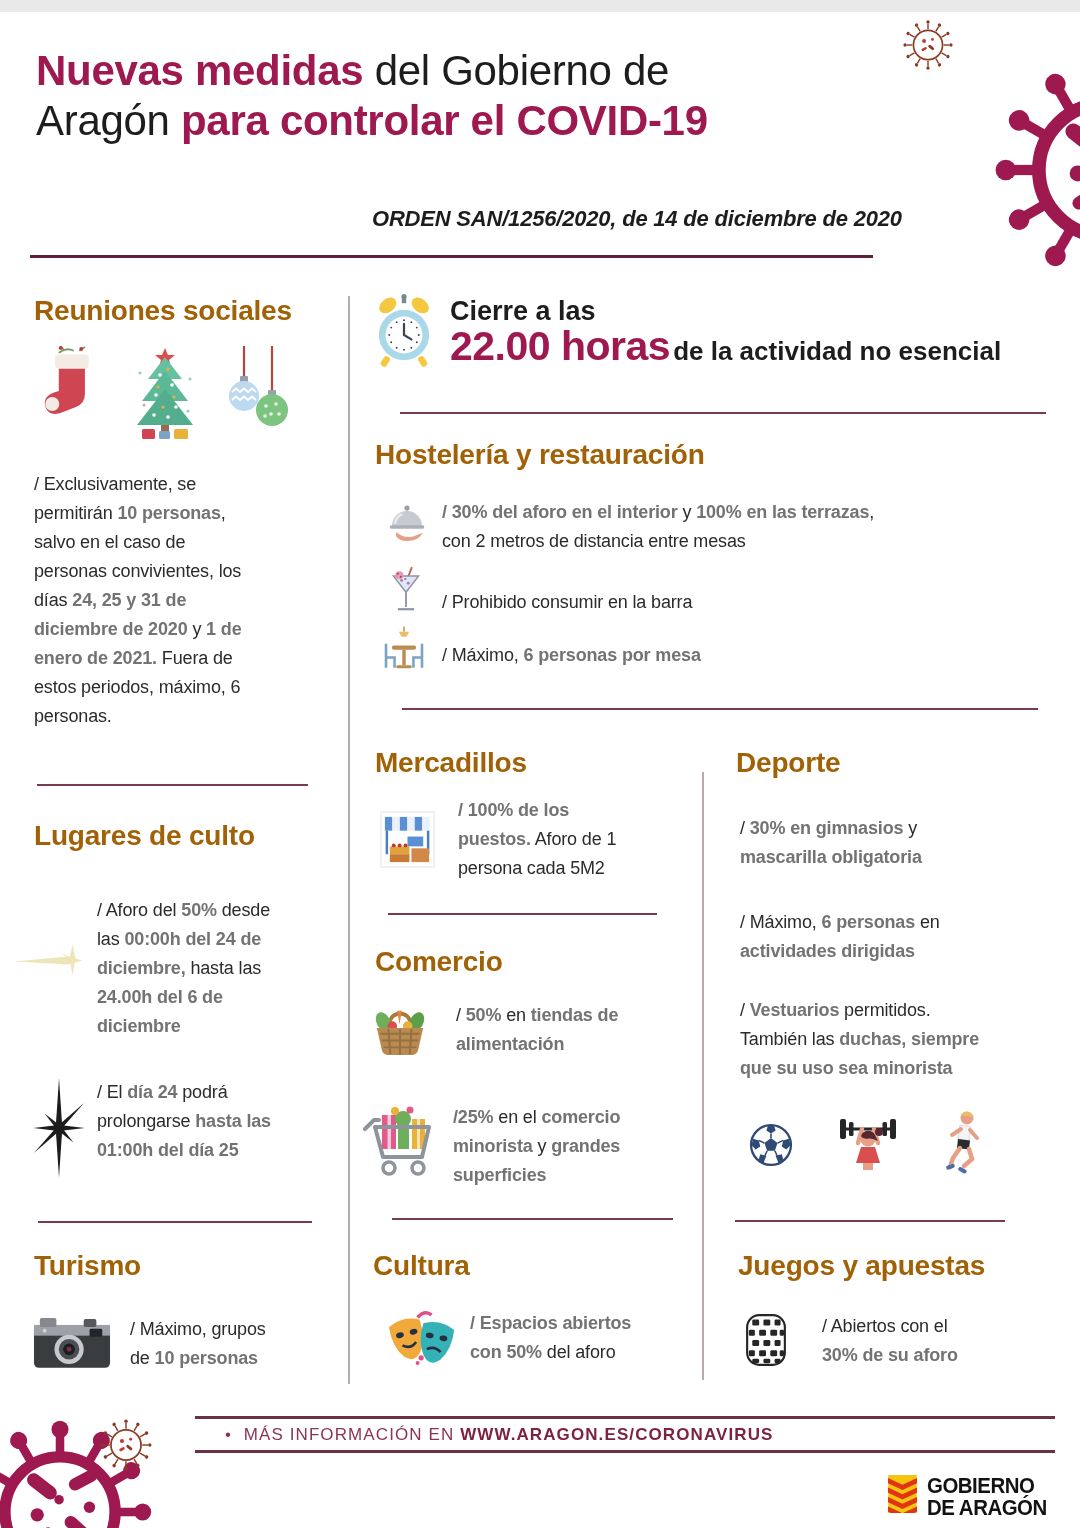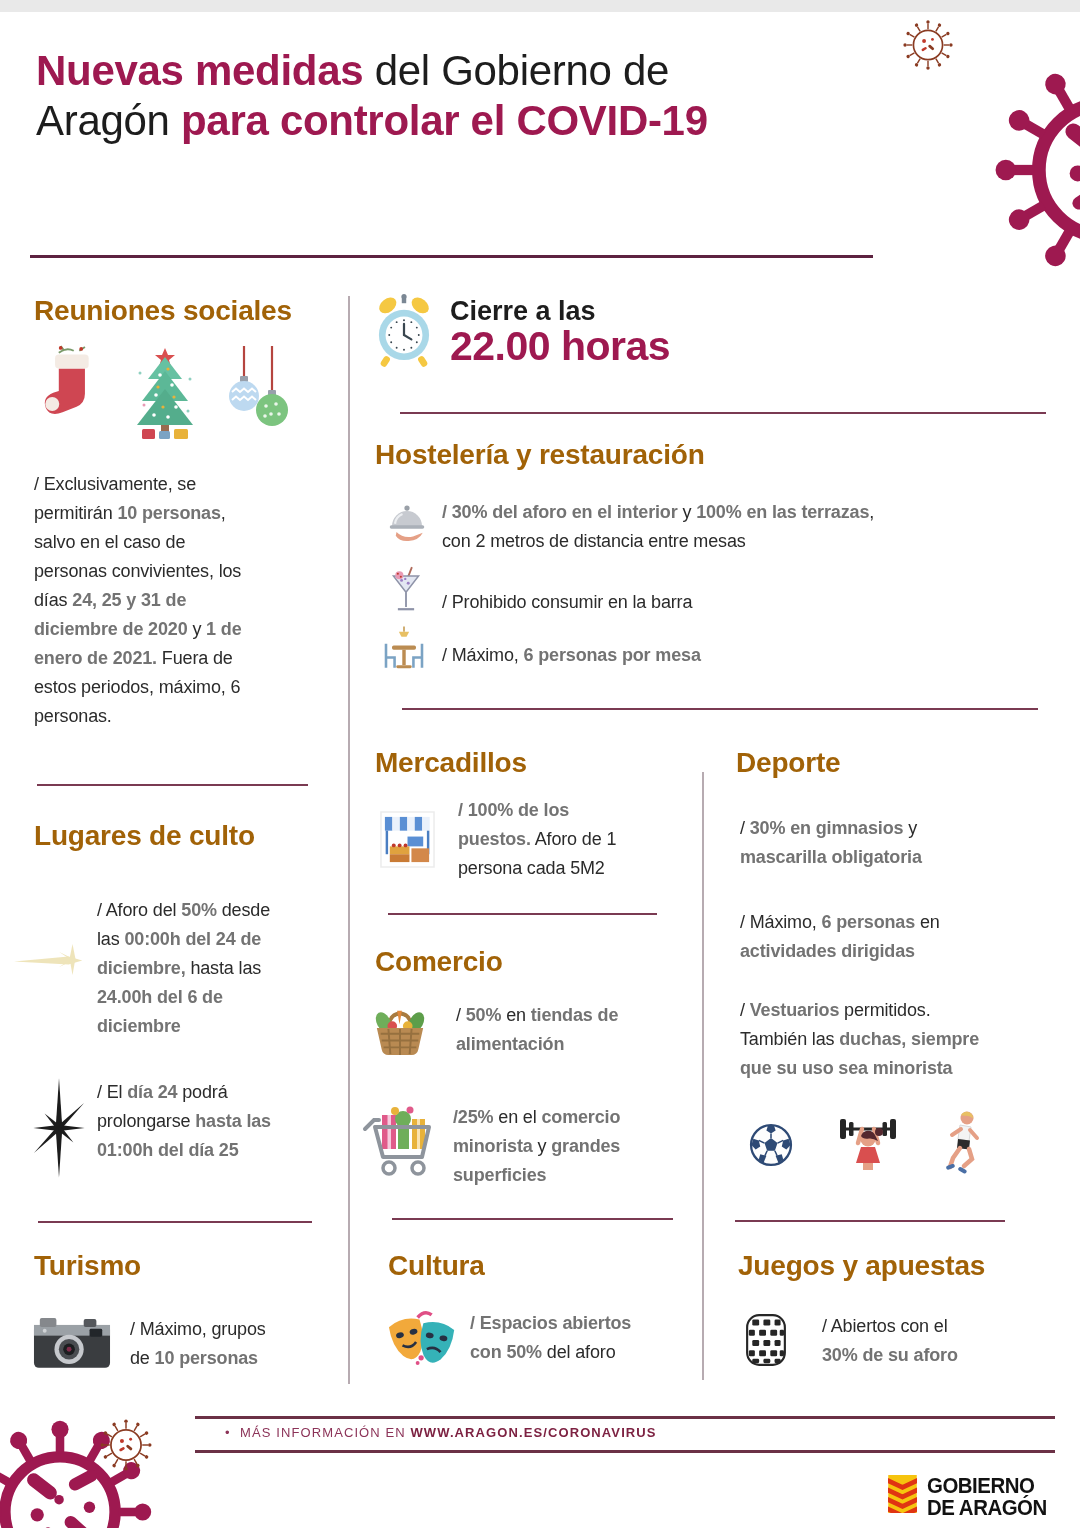--- a/index.html
+++ b/index.html
@@ -21,21 +21,21 @@
   
   .closure-prefix{font-size:27px;font-weight:700;color:#1d1d1d}
   .closure-line{display:flex;align-items:baseline;gap:3px}
   .closure-time{font-size:41px;font-weight:700;color:#9e1950;letter-spacing:-0.5px}
   .closure-suffix{font-size:26px;font-weight:700;color:#1d1d1d}
   
   .rule{height:2px;background:#7a3a52}
   .rule-dark{height:3px;background:#5d2240}
   .vrule{width:2px;background:#b7abb1}
   
-  .finfo{font-size:13px;color:#8c3358;letter-spacing:1.1px;white-space:nowrap}
+  .finfo{font-size:17px;color:#8c3358;letter-spacing:1.1px;white-space:nowrap}
   .finfo .b{font-weight:700;color:#7d2242}
   .logo-text{font-size:21.5px;font-weight:700;color:#121212;line-height:1.04;letter-spacing:-0.5px;
              transform:scaleX(0.95);transform-origin:left top}
   .virus-accent{color:#9e1950}
 </style>
 </head>
 <body>
 
 <div class="page">
 
@@ -385,30 +385,32 @@
     </svg>
   <svg class="abs" style="left:900px;top:5px;width:56px;height:56px">
       <use href="#i-virus-thin"></use>
     </svg>
 
   <h1 class="abs title" style="left:36px;top:34px;width:852px">
     <span class="a">Nuevas medidas</span><span> del Gobierno de</span><br>
     <span>Aragón </span><span class="a">para controlar el COVID-19</span>
   </h1>
 
+  <div class="abs orden" style="left:372px;top:194px">ORDEN SAN/1256/2020, de 14 de diciembre de 2020</div>
 
   <div class="abs rule-dark" style="left:30px;top:243px;width:843px"></div>
 
   <section>
     <svg class="abs" style="left:373px;top:281px;width:62px;height:78px">
         <use href="#i-alarm"></use>
       </svg>
     <div class="abs closure-prefix" style="left:450px;top:284px">Cierre a las</div>
     <div class="abs closure-line" style="left:450px;top:311px">
       <span class="closure-time">22.00 horas</span>
+      <span class="closure-suffix">de la actividad no esencial</span>
     </div>
     <div class="abs rule" style="left:400px;top:400px;width:646px"></div>
   </section>
 
   <div class="abs vrule" style="left:348px;top:284px;height:1088px"></div>
   <div class="abs vrule" style="left:702px;top:760px;height:608px"></div>
 
   <section>
     <h2 class="abs h" style="left:34px;top:283px">Reuniones sociales</h2>
     <svg class="abs" style="left:42px;top:331px;width:56px;height:93px">
@@ -520,21 +522,21 @@
   <section>
     <h2 class="abs h" style="left:34px;top:1238px">Turismo</h2>
     <svg class="abs" style="left:33px;top:1301px;width:78px;height:57px">
         <use href="#i-camera"></use>
       </svg>
     <p class="abs body-text" style="left:130px;top:1303px;width:215px"><span>/ Máximo, grupos
 de </span><span class="b">10 personas</span></p>
   </section>
 
   <section>
-    <h2 class="abs h" style="left:388px;top:1238px">Cultura</h2>
+    <h2 class="abs h" style="left:373px;top:1238px">Cultura</h2>
     <svg class="abs" style="left:382px;top:1295px;width:80px;height:70px">
         <use href="#i-masks"></use>
       </svg>
     <p class="abs body-text" style="left:470px;top:1297px;width:225px"><span class="b">/ Espacios abiertos
 con 50%</span><span> del aforo</span></p>
   </section>
 
   <section>
     <h2 class="abs h" style="left:738px;top:1238px">Juegos y apuestas</h2>
     <svg class="abs" style="left:742px;top:1299px;width:48px;height:58px">

